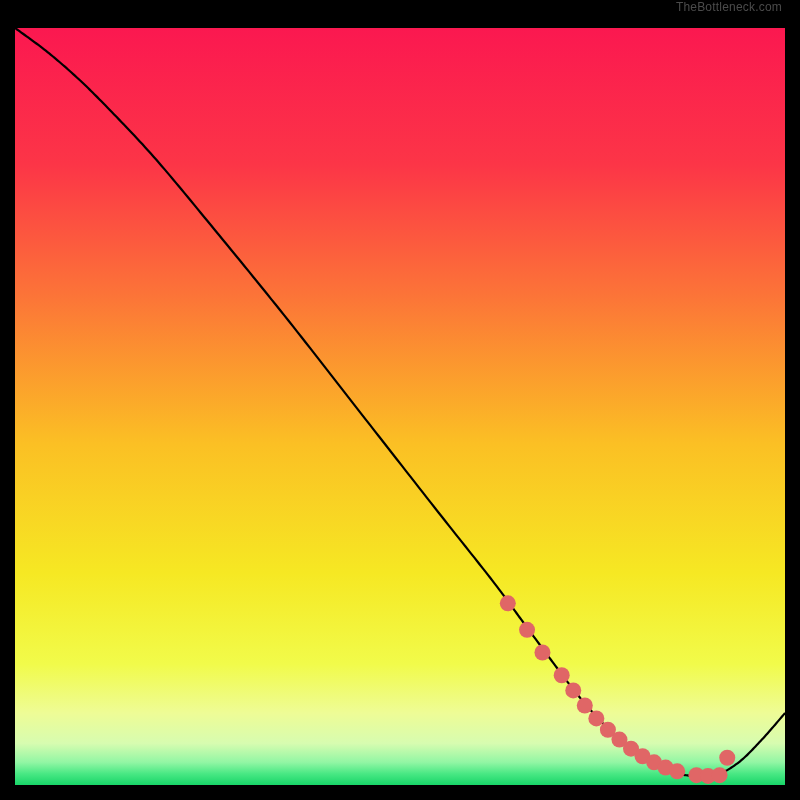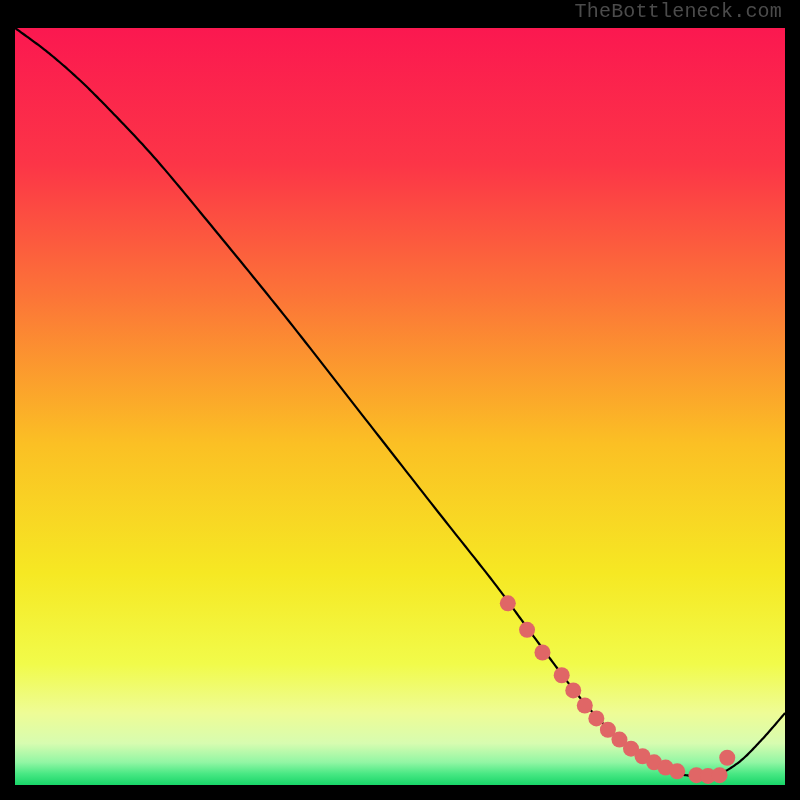--- a/index.html
+++ b/index.html
@@ -15,22 +15,22 @@
     left: 15px;
     top: 15px;
     width: 770px;
     height: 770px;
     background: #000;
   }
   .watermark {
     position: absolute;
     top: 0px;
     right: 18px;
-    font-family: Liberation Mono, monospace;
-    font-size: 20px;
+    font-family: Liberation Sans, sans-serif;
+    font-size: 12px;
     color: #4b4b4b;
     letter-spacing: 0.2px;
     z-index: 5;
   }
   .plot {
     position: absolute;
     left: 15px;
     top: 28px;
     width: 770px;
     height: 757px;

